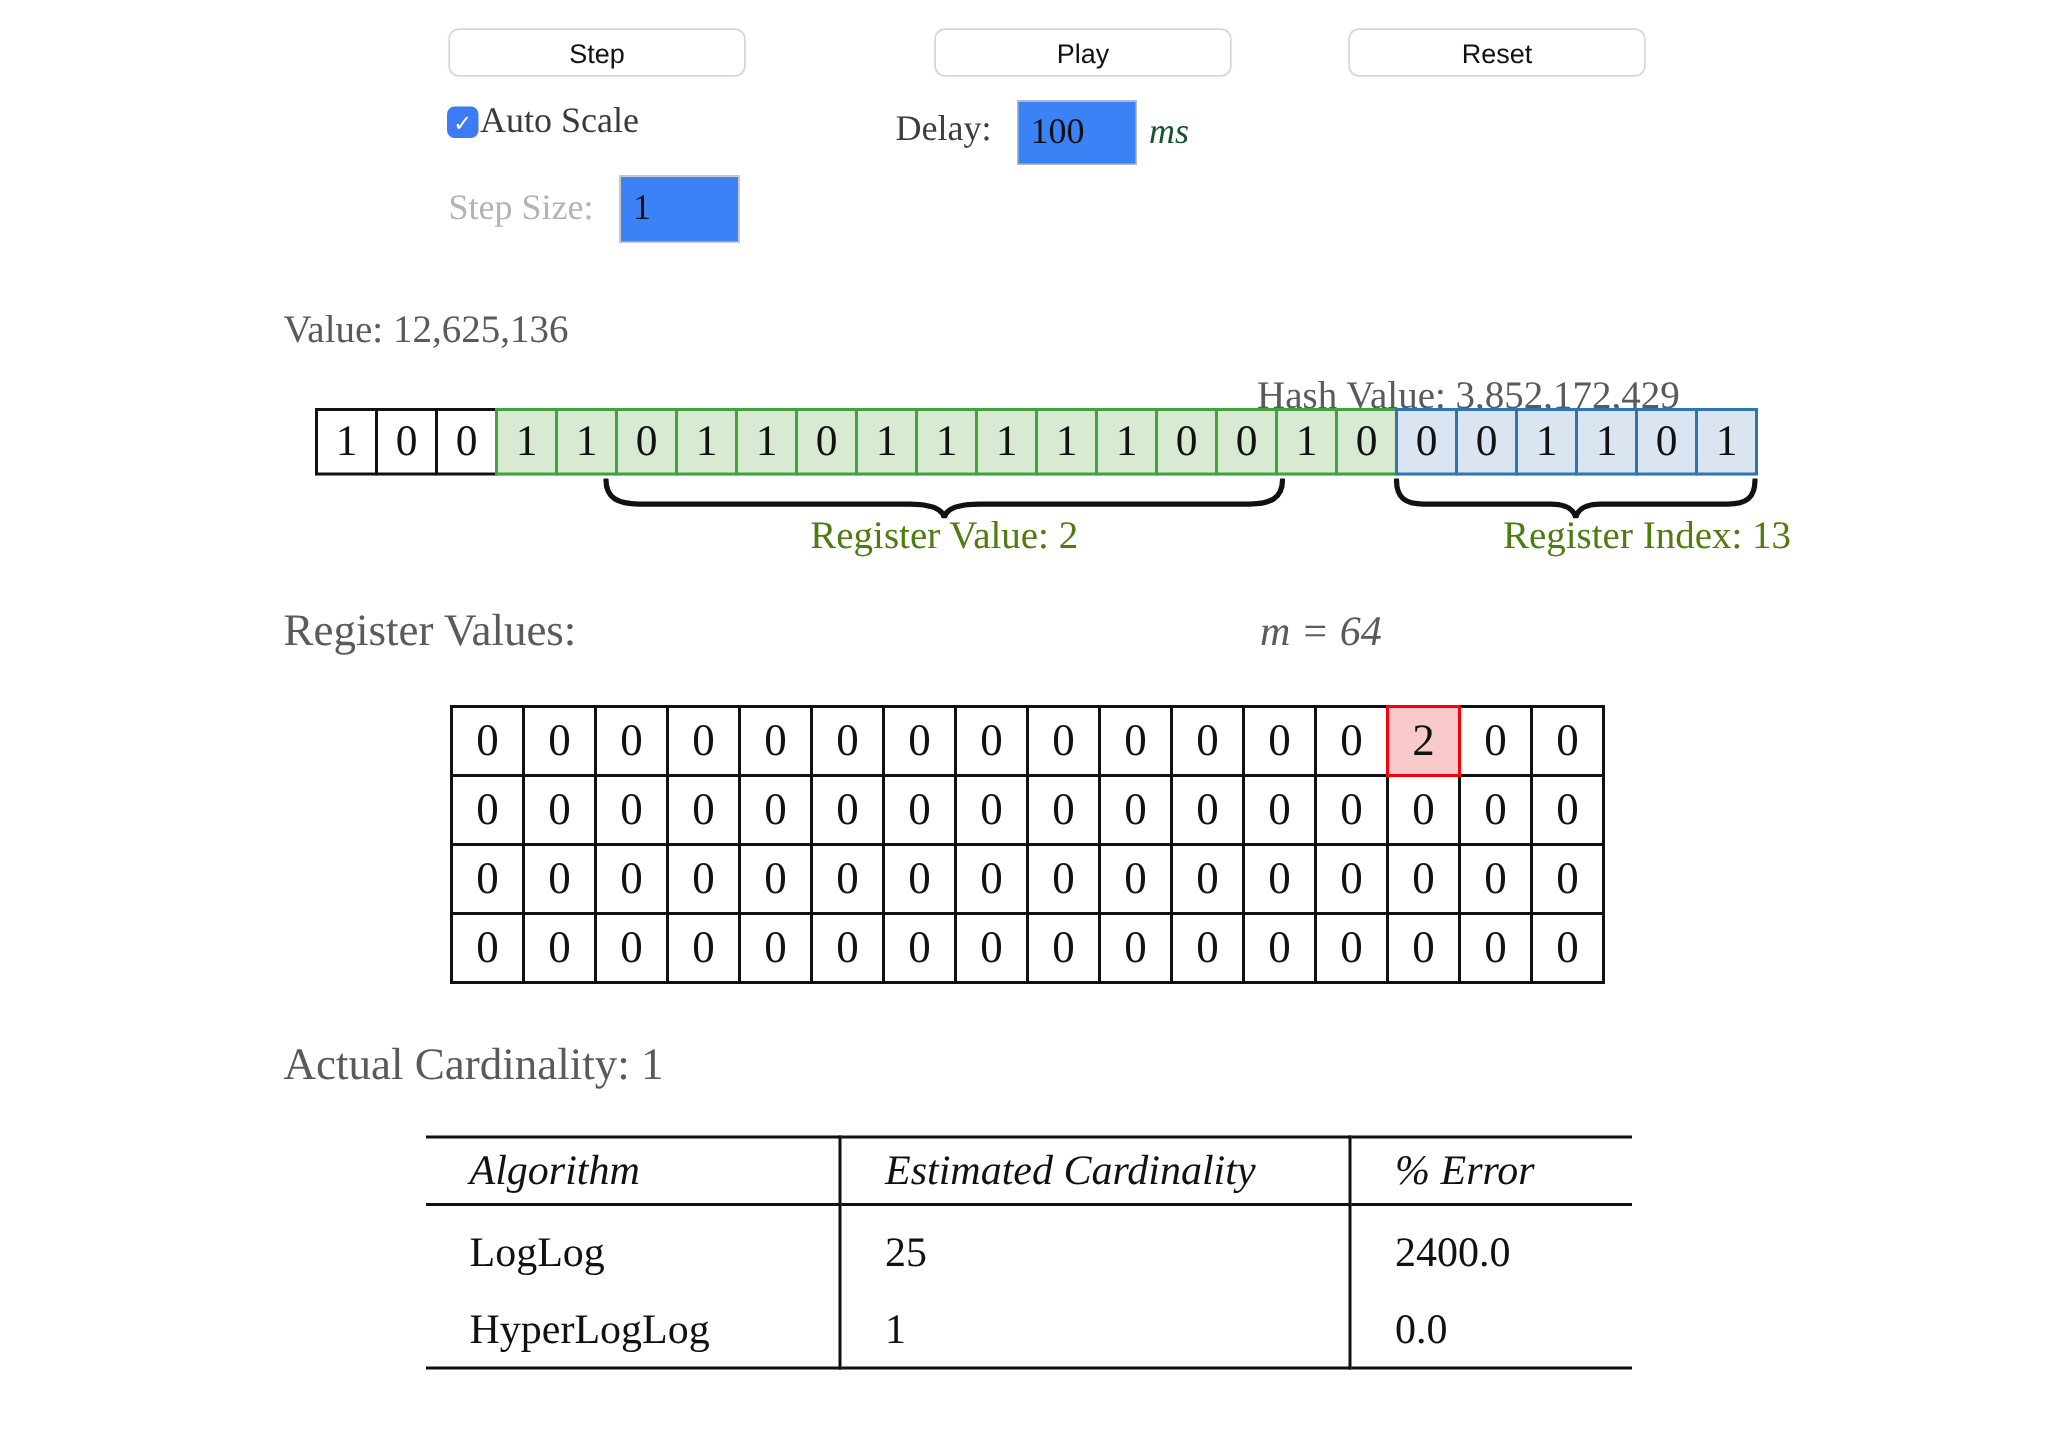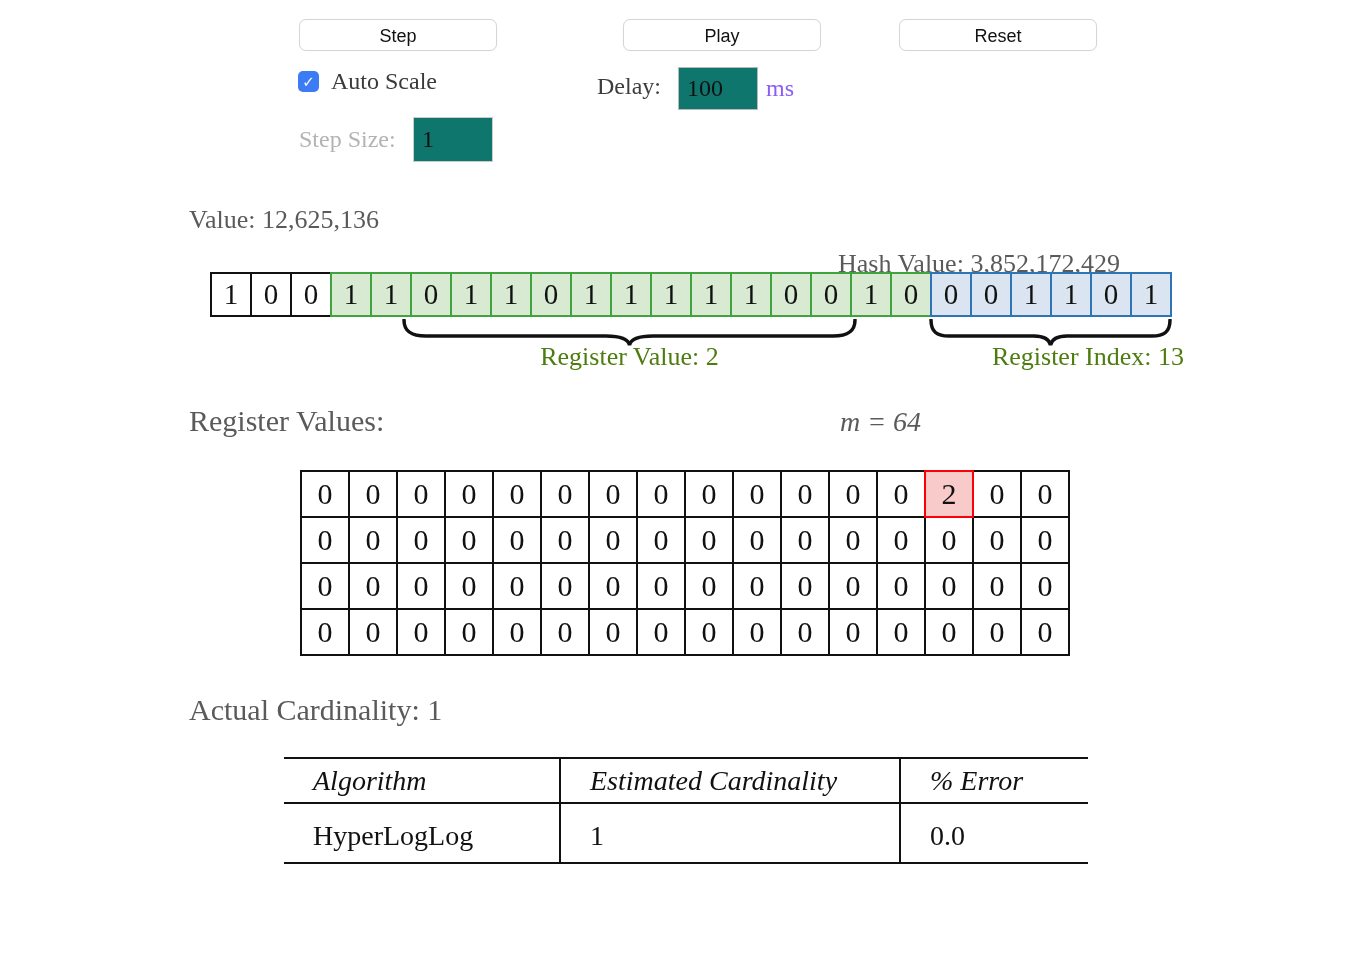--- a/index.html
+++ b/index.html
@@ -20,30 +20,30 @@
   #btn-step  { left:299px; top:19px; }
   #btn-play  { left:623px; top:19px; }
   #btn-reset { left:899px; top:19px; }
 
   .auto-scale { position:absolute; left:298px; top:68px; display:flex; align-items:center; }
   .checkbox {
     width:21px; height:21px; border-radius:5px; background:var(--checkbox_blue);
     color:#fff; font-size:15px; font-family:"DejaVu Sans",sans-serif;
     display:flex; align-items:center; justify-content:center; flex:0 0 auto;
   }
-  .auto-scale-text { font-size:24px; color:#3a3a3a; margin-left:12px;text-align:right; }
+  .auto-scale-text { font-size:24px; color:#3a3a3a; margin-left:1px;text-align:right; }
 
   .delay-label { position:absolute; left:597px; top:73px; font-size:24px; color:#3d3d3d; }
   .text-input {
-    position:absolute; box-sizing:border-box; background:#0f766e;
+    position:absolute; box-sizing:border-box; background:#3b82f6;
     border:1px solid #b9b9b9; font-family:"Liberation Serif","DejaVu Serif",serif;
     font-size:24px; color:#111; padding:0 0 0 8px; border-radius:0; outline:none;
   }
   #delay-input { left:678px; top:67px; width:80px; height:43px; }
-  .ms-label { position:absolute; left:766px; top:75px; font-size:24px; color:#8b5cf6; }
+  .ms-label { position:absolute; left:766px; top:75px; font-size:24px; color:#14532d;font-style:italic; }
 
   .step-size-label { position:absolute; left:299px; top:126px; font-size:24px; color:var(--muted_text); }
   #step-size-input { left:413px; top:117px; width:80px; height:45px; border-color:#cccccc; }
 
   
   .value-line { position:absolute; top:205px; font-size:26px; color:var(--gray_text); }
   #value-display { left:189px; }
   #hash-display  { left:838px;margin-top:44px; }
 
   
@@ -56,21 +56,21 @@
   .bit-cell:first-child { margin-left:0; }
   .bit-cell.register_value { border-color:var(--green_border); background:var(--green_fill); }
   .bit-cell.register_index { border-color:var(--blue_border);  background:var(--blue_fill); }
 
   .brace { position:absolute; top:319px; }
   #brace-value { left:402px; }
   #brace-index { left:929px; }
 
   .brace-label { position:absolute; top:342px; font-size:26px; color:#4d7c0f; text-align:center; }
   #register-value-label { left:402px; width:455px; }
-  #register-index-label { left:916px; width:268px;text-align:right; }
+  #register-index-label { left:964px; width:268px; }
 
   
   .registers-title { position:absolute; left:189px; top:404px; font-size:30px; color:var(--gray_text); }
   .m-label { position:absolute; left:840px; top:406px; font-size:28px; font-style:italic; color:var(--gray_text); }
 
   .register-grid { position:absolute; left:300px; top:470px; }
   .reg-row { display:flex; }
   .reg-row + .reg-row { margin-top:-2px; }
   .reg-cell {
     width:50px; height:48px; margin-left:-2px; box-sizing:border-box;
@@ -265,20 +265,25 @@
       </colgroup>
     <thead>
         <tr>
           <th class="sep">Algorithm</th>
           <th class="sep">Estimated Cardinality</th>
           <th>% Error</th>
         </tr>
       </thead>
     <tbody>
         <tr>
+          <td class="sep">LogLog</td>
+          <td class="sep">25</td>
+          <td>2400.0</td>
+        </tr>
+        <tr>
           <td class="sep">HyperLogLog</td>
           <td class="sep">1</td>
           <td>0.0</td>
         </tr>
       </tbody>
   </table>
 
 </div>
 
 </body></html>

